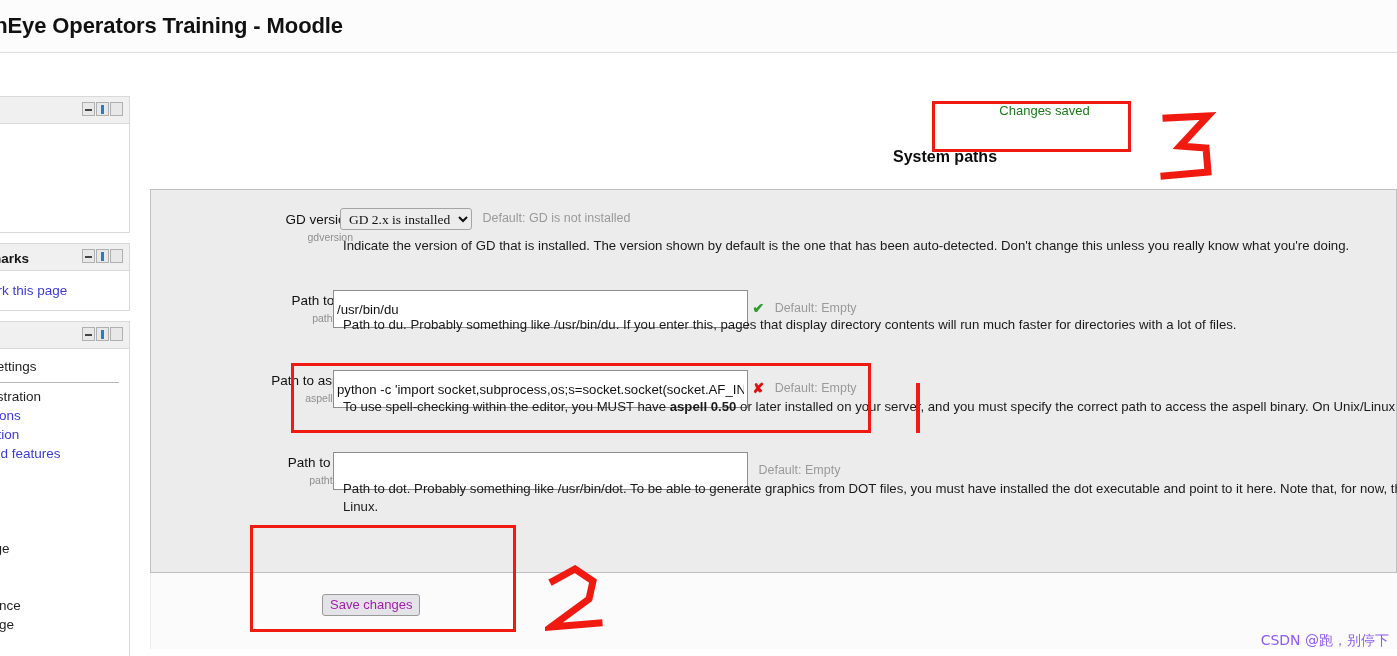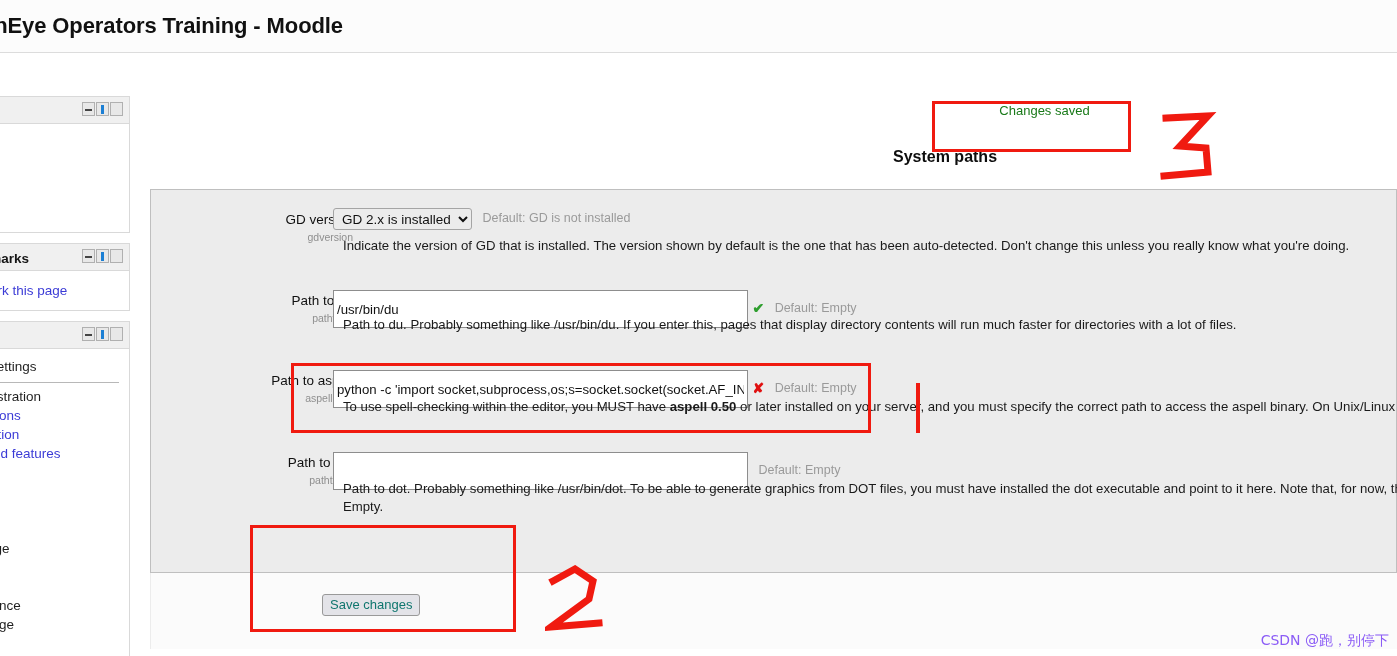--- a/index.html
+++ b/index.html
@@ -162,21 +162,21 @@
     width: 1247px;
     height: 76px;
     background: #fbfbfb;
     border-left: 1px solid #ececec;
   }
   #save-btn {
     position: absolute;
     left: 171px; top: 21px;
     font-family: "Liberation Sans", sans-serif;
     font-size: 13px;
-    color: #0f766e;
+    color: #a21caf;
     background: #e3e3e8;
     border: 1px solid #999;
     border-radius: 3px;
     padding: 2px 7px 3px 7px;
     cursor: pointer;
   }
 
   
   .frow { position: absolute; left: 0; width: 1247px; }
   .flabel {
@@ -206,28 +206,29 @@
     font-size: 12.5px;
     color: #9a9a9a;
     display: inline-block;
     vertical-align: 2px;
     margin-left: 6px;
   }
   .ok-mark { color: #2e9e2e; font-size: 14px; font-weight: bold; vertical-align: 1px; }
   .bad-mark { color: #e01010; font-size: 14px; font-weight: bold; vertical-align: 1px; }
 
   select.fselect {
-    font-family: Liberation Sans, sans-serif;
+    font-family: Liberation Serif, serif;
     font-size: 13.5px;
     padding: 2px 4px;
     border: 1px solid #a5a5a5;
     border-radius: 3px;
     background: #ececec;
     color: #111;
     height: 22px;
+    margin-left: 7px;
   }
   input.ftext {
     font-family: "Liberation Sans", sans-serif;
     font-size: 13.2px;
     width: 415px;
     height: 38px;
     padding: 1px 3px;
     border: 1px solid #8d8d8d;
     background: #fff;
     color: #111;
@@ -372,21 +373,21 @@
       </div>
 
       <div class="frow" style="top:265px;">
         <div class="flabel">Path to dot</div>
         <div class="fname" style="top:19px;">pathtodot</div>
         <div class="fcontrol" style="top:-3px;">
           <input class="ftext" type="text" value="" style="">
           <span class="fdefault">Default: Empty</span>
         </div>
         <div class="fdesc" style="top:26px;">Path to dot. Probably something like /usr/bin/dot. To be able to generate graphics from DOT files, you must have installed the dot executable and point to it here. Note that, for now, this</div>
-        <div class="fdesc" style="top:44px;">Empty.</div>
+        <div class="fdesc" style="top:44px;">Linux.</div>
       </div>
 
     </div>
 
     <div id="buttons-panel">
       <button id="save-btn">Save changes</button>
     </div>
   </div>
 
   <div class="annot-box" style="left:932px; top:101px; width:199px; height:51px;"></div>

